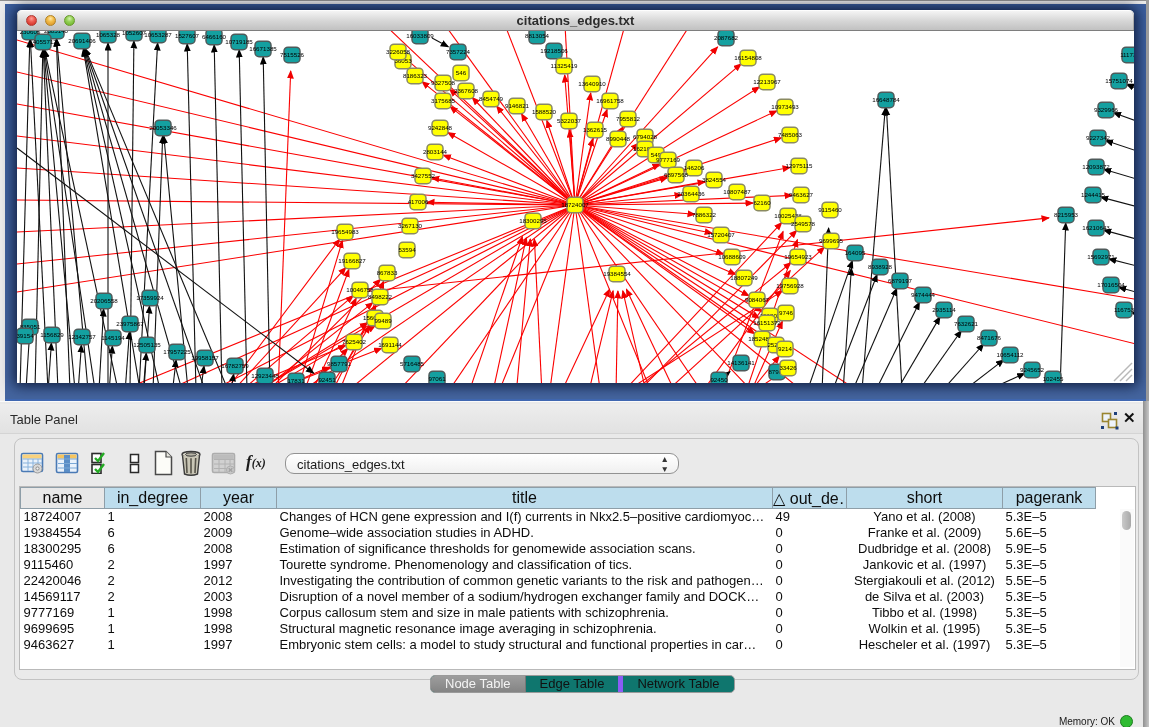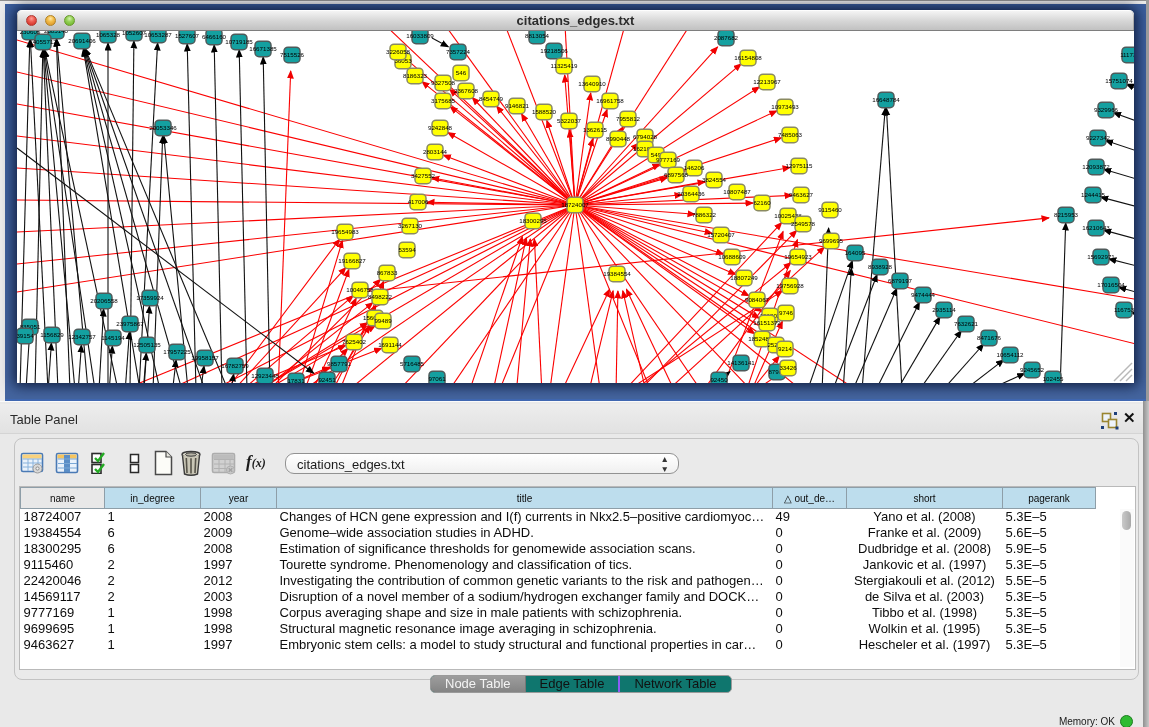--- a/index.html
+++ b/index.html
@@ -21,28 +21,28 @@
 #tph { position:absolute; left:0; top:2px; width:1143px; height:30px; background:linear-gradient(#ededed,#e2e2e2); border-bottom:1px solid #d4d4d4;padding-left:28px; }
 #tph .lab { position:absolute; left:10px; top:8px; font-size:13px; color:#2b2b2b; }
 #tph .close { position:absolute; left:1123px; top:5px; font-size:15px; font-weight:bold; color:#111; }
 #tpc { position:absolute; left:14px; top:36px; width:1125px; height:242px; background:#eaeaea; border:1px solid #c3c3c3; border-radius:8px; }
 #toolbar { position:absolute; left:0; top:11px; width:1123px; height:30px; }
 #tb-dd { position:absolute; left:270px; top:3px; width:394px; height:21px; background:linear-gradient(#ffffff,#f0f0f0); border:1px solid #929292; border-radius:9px; }
 #tb-dd .t { position:absolute; left:11px; top:3px; font-size:13px; color:#1b1b1b; }
 #tb-dd .ar { position:absolute; right:9px; top:1px; font-size:8.5px; color:#333; line-height:9.5px; }
 #tablewrap { position:absolute; left:4px; top:47px; width:1117px; height:184px; background:#ffffff; border:1px solid #b9b9b9; }
 table.dt { border-collapse:collapse; table-layout:fixed; width:1075px; font-size:13px; color:#0c0c0c; }
-table.dt th { height:21px; font-weight:normal; font-size:10px; text-align:center; background:#bddded; border:1px solid #8e9ea8; border-top:1px solid #8e9ea8; padding:0; overflow:hidden; white-space:nowrap; }
+table.dt th { height:21px; font-weight:normal; font-size:16px; text-align:center; background:#bddded; border:1px solid #8e9ea8; border-top:1px solid #8e9ea8; padding:0; overflow:hidden; white-space:nowrap; }
 table.dt th.first { background:#e8e8e8; }
 table.dt td { height:16px; padding:0 0 0 3px; overflow:hidden; white-space:nowrap; border:none; }
 table.dt td.c { text-align:center; padding:0; }
 #vsb { position:absolute; right:1px; top:22px; width:14px; height:158px; background:#fafafa; }
 #vsb .thumb { position:absolute; left:2px; top:2px; width:9px; height:19px; background:linear-gradient(to right,#c9c9c9,#a8a8a8); border-radius:5px; }
 #tabs { position:absolute; left:430px; top:273px; height:18px; display:flex; border:1px solid #9a9a9a; border-radius:5px; overflow:hidden; background:#0f766e; }
-#tabs .tab { font-size:13px; line-height:16px; padding:0 14px; color:#111; border-right:2px solid #8b5cf6; }
+#tabs .tab { font-size:13px; line-height:16px; padding:0 14px; color:#111; border-right:5px solid #8b5cf6; }
 #tabs .tab.sel { background:linear-gradient(#9d9d9d,#848484); color:#f4f4f4; border-right:1px solid #777; }
 #tabs .tab.last { border-right:none; }
 #mem { position:absolute; left:0px; top:313px; width:1133px; text-align:right; font-size:10px; color:#1a1a1a; }
 #mem .dot { display:inline-block; width:13px; height:13px; border-radius:50%; background:#2fbb31; border:1px solid #1d7c20; vertical-align:-3px; margin-left:5px; }
 </style></head>
 <body>
 <div id="app">
   <div id="topstrip"></div>
   <div id="leftstrip"></div>
   <div id="netarea">
@@ -640,21 +640,21 @@
                 <td>2003</td>
                 <td>Disruption of a novel member of a sodium/hydrogen exchanger family and DOCK…</td>
                 <td>0</td>
                 <td class="c">de Silva et al. (2003)</td>
                 <td>5.3E–5</td>
               </tr>
           <tr>
                 <td>9777169</td>
                 <td>1</td>
                 <td>1998</td>
-                <td>Corpus averaging shape and size in male patients with schizophrenia.</td>
+                <td>Corpus callosum stem and size in male patients with schizophrenia.</td>
                 <td>0</td>
                 <td class="c">Tibbo et al. (1998)</td>
                 <td>5.3E–5</td>
               </tr>
           <tr>
                 <td>9699695</td>
                 <td>1</td>
                 <td>1998</td>
                 <td>Structural magnetic resonance image averaging in schizophrenia.</td>
                 <td>0</td>

